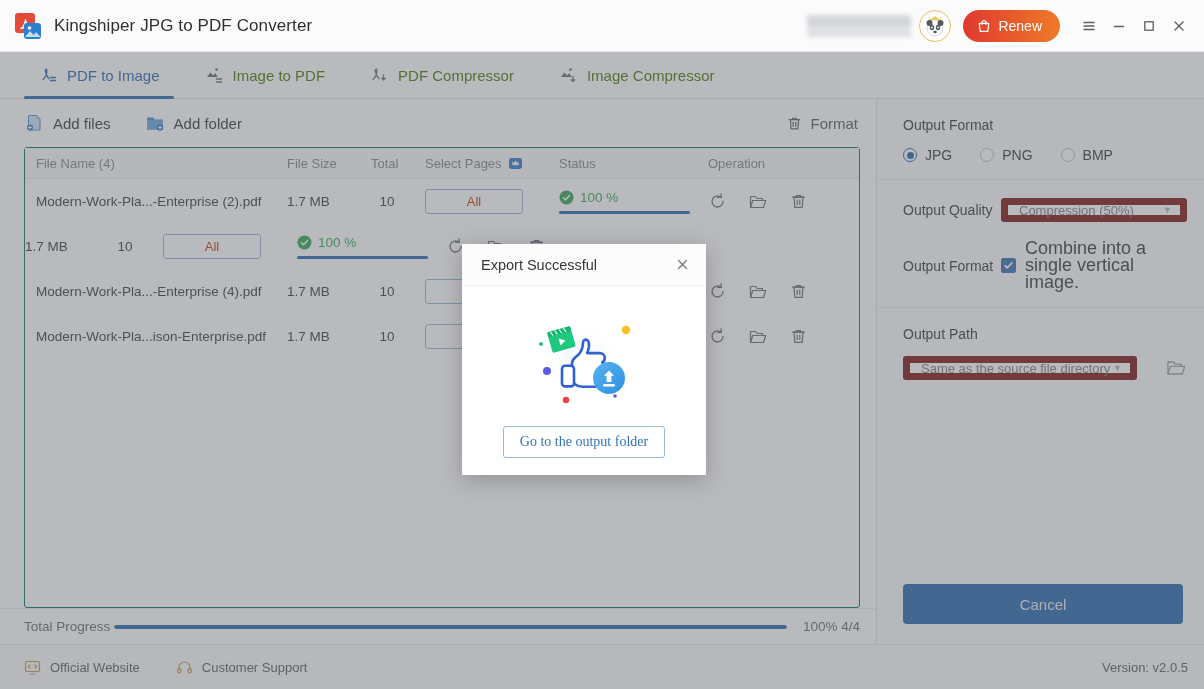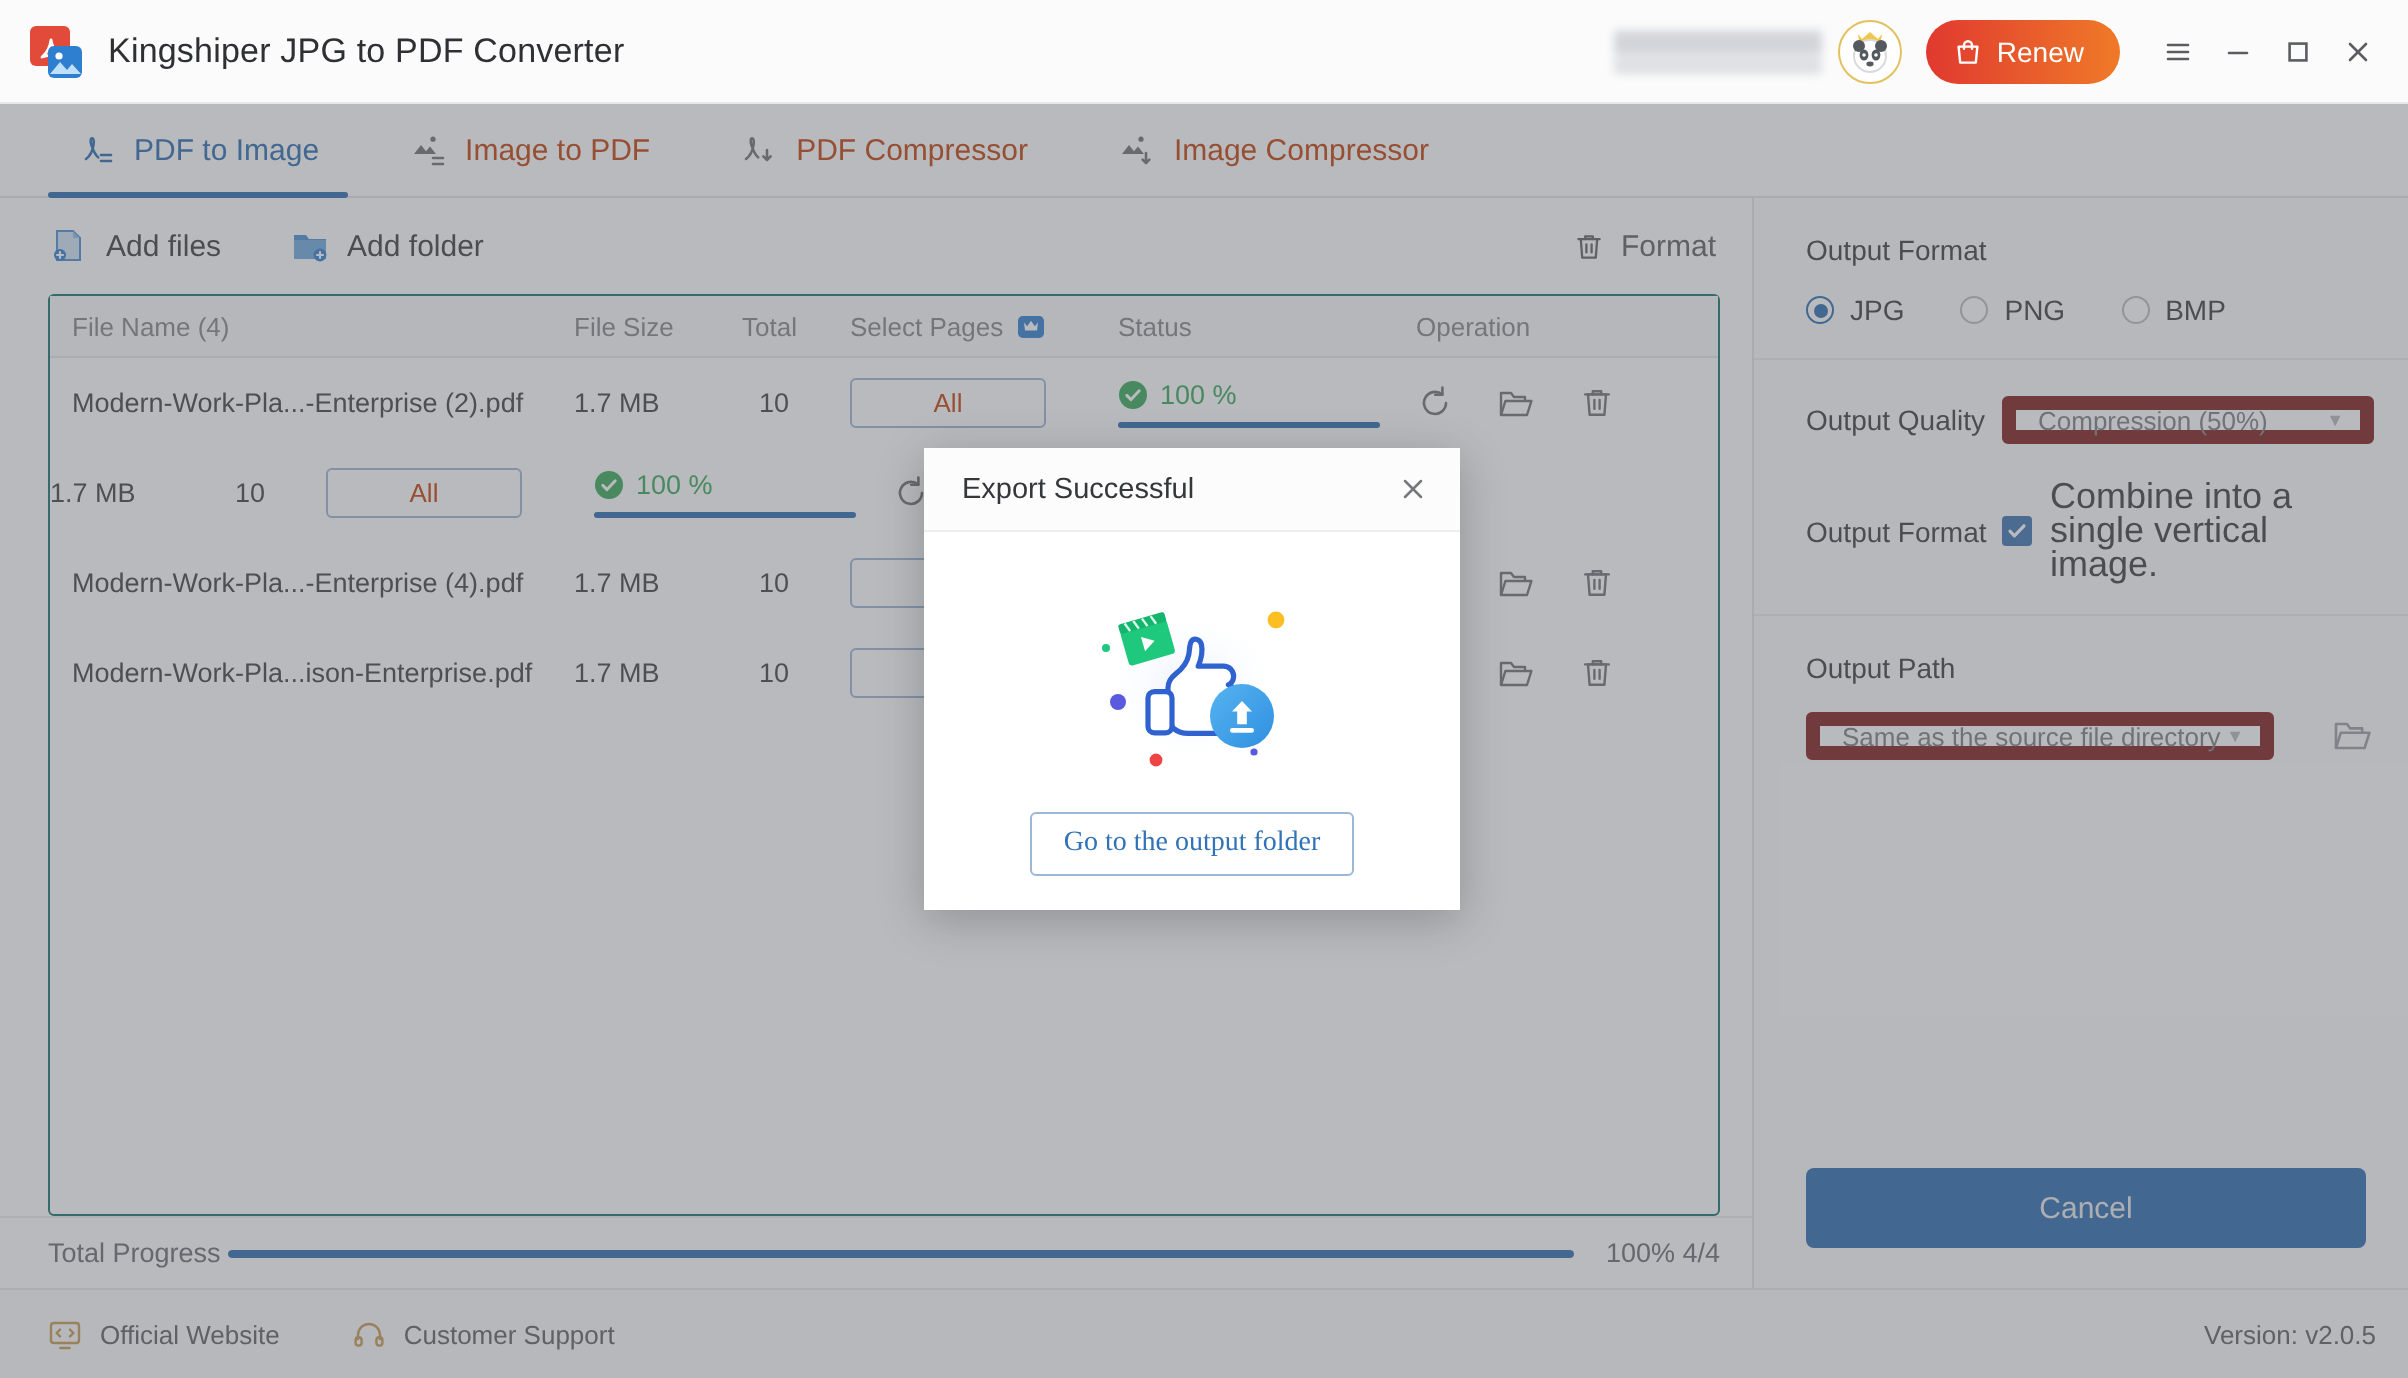--- a/index.html
+++ b/index.html
@@ -60,21 +60,21 @@
   .tabbar {
     height: 47px; flex: 0 0 47px;
     display: flex; align-items: stretch;
     background: #ffffff;
     border-bottom: 1px solid #e4e5e8;
     padding-left: 16px;
   }
   .tab {
     display: flex; align-items: center; gap: 9px;
     padding: 0 22px; cursor: pointer;
-    font-size: 15px; color: #c2410c;
+    font-size: 15px; color: #4d7c0f;
     position: relative;
   }
   .tab.active { color: #2c6cb0; }
   .tab.active::after {
     content: ""; position: absolute; left: 8px; right: 8px; bottom: -1px;
     height: 3px; background: #2c6cb0; border-radius: 2px;
   }
 
   
   .body { flex: 1; display: flex; min-height: 0; }
@@ -222,22 +222,22 @@
   .flink { display: flex; align-items: center; gap: 9px; margin-right: 36px; cursor: pointer; }
   .fspacer { flex: 1; }
 
   
   .overlay {
     position: absolute; left: 0; top: 52px; right: 0; bottom: 0;
     background: rgba(96,99,104,.44);
     z-index: 40;
   }
   .modal {
-    position: absolute; left: 462px; top: 224px;
-    width: 268px; height: 231px;
+    position: absolute; left: 462px; top: 244px;
+    width: 244px; height: 231px;
     background: #fff; z-index: 50;
     box-shadow: 0 5px 22px rgba(0,0,0,.22);
     display: flex; flex-direction: column;
   }
   .modal-head {
     height: 42px; flex: 0 0 42px;
     display: flex; align-items: center;
     padding: 0 12px 0 19px;
     border-bottom: 1px solid #eceef0;
     background: #fcfcfd;

